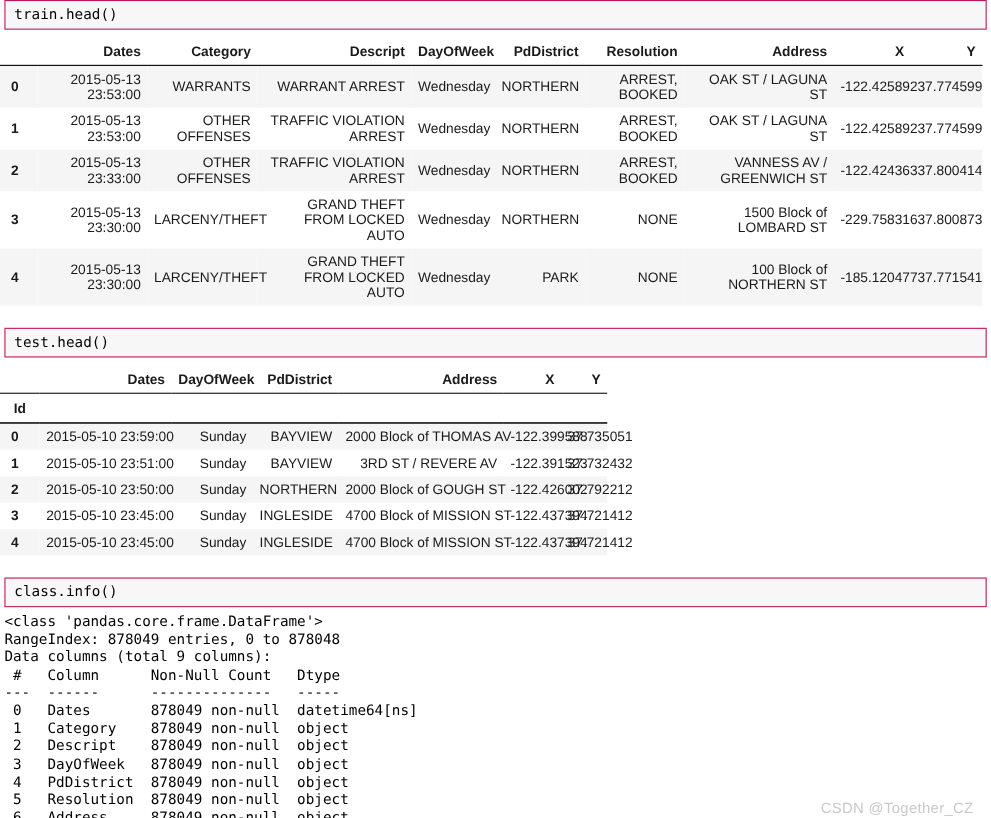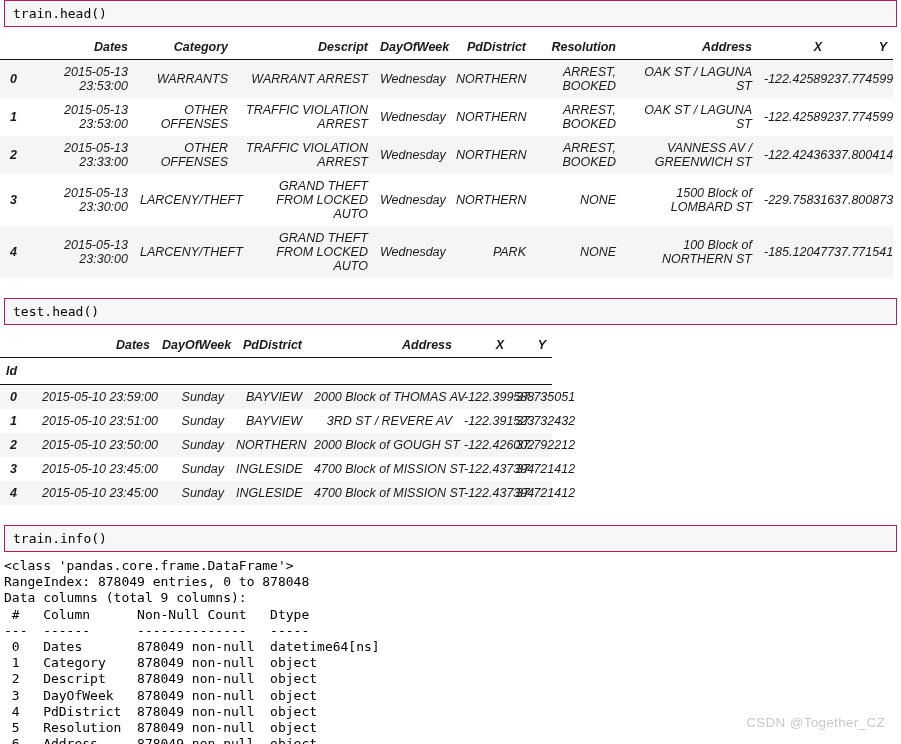--- a/index.html
+++ b/index.html
@@ -32,41 +32,40 @@
 
   
   .df-wrap {
     padding: 0;
   }
   table.df {
     border-collapse: collapse;
     font-size: 12.5px;
     color: #1a1a1a;
     table-layout: fixed;
-    font-style: italic;
   }
   table.df th,
   table.df td {
     padding: 5px 6px;
     vertical-align: middle;
     text-align: right;
     font-weight: normal;
     line-height: 14px;
     border: none;
   }
   table.df thead th {
     font-weight: bold;
     font-size: 12.5px;
     border-bottom: 1.6px solid #111111;
     padding-bottom: 5px;
     white-space: nowrap;
   }
   table.df thead tr.idxname th {
     border-bottom: none;
-    text-align: left;
+    text-align: center;
     padding-top: 6px;
     padding-bottom: 6px;
   }
   table.df thead tr.idxname-line th {
     border-bottom: 1.6px solid #111111;
     height: 0;
     padding: 0;
   }
   table.df tbody th.idx {
     font-weight: bold;
@@ -116,21 +115,21 @@
   }
 
   
   .gap-sm { height: 8px; }
   .gap-lg { height: 20px; }
 
   
   .watermark {
     position: absolute;
     right: 16px;
-    bottom: 14px;
+    bottom: 2px;
     color: #c9c9c9;
     font-size: 13.5px;
     font-family: "Liberation Sans", sans-serif;
     letter-spacing: 0.3px;
     user-select: none;
   }
 </style>
 </head>
 <body>
 
@@ -327,21 +326,21 @@
         <td>-122.437394</td>
         <td>37.721412</td>
       </tr>
     </tbody>
   </table>
 </div>
 
 <div class="gap-lg"></div>
 
 <div class="code-cell">
-  <span>train.info()</span>
+  <span>class.info()</span>
 </div>
 
 <pre class="info-out">&lt;class 'pandas.core.frame.DataFrame'&gt;
 RangeIndex: 878049 entries, 0 to 878048
 Data columns (total 9 columns):
  #   Column      Non-Null Count   Dtype         
 ---  ------      --------------   -----         
  0   Dates       878049 non-null  datetime64[ns]
  1   Category    878049 non-null  object        
  2   Descript    878049 non-null  object        

